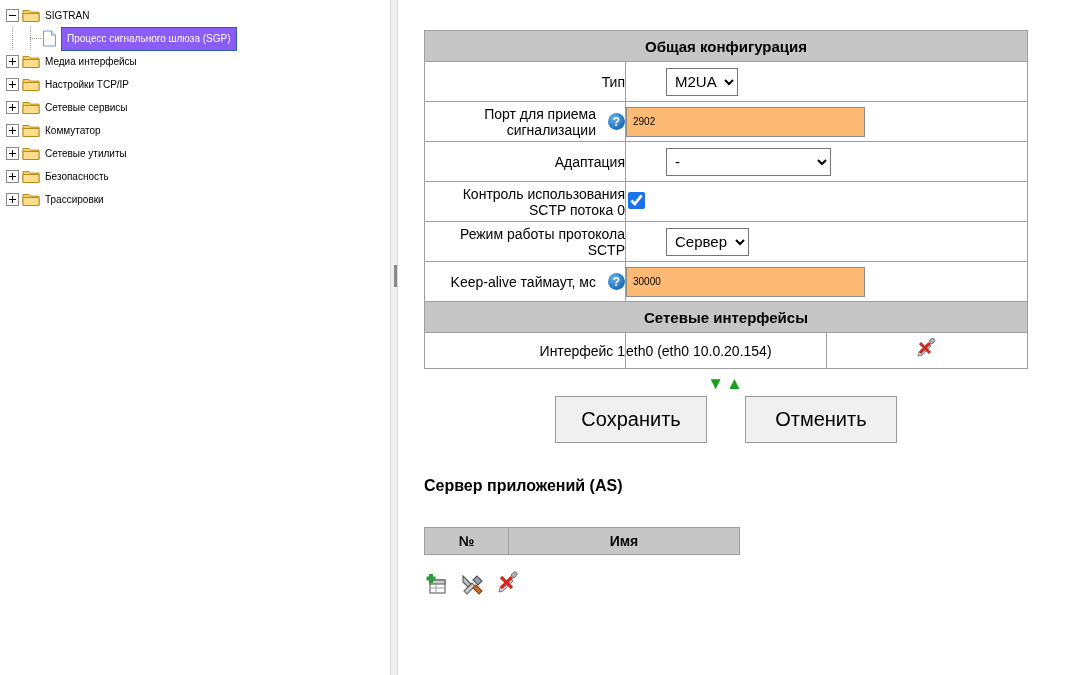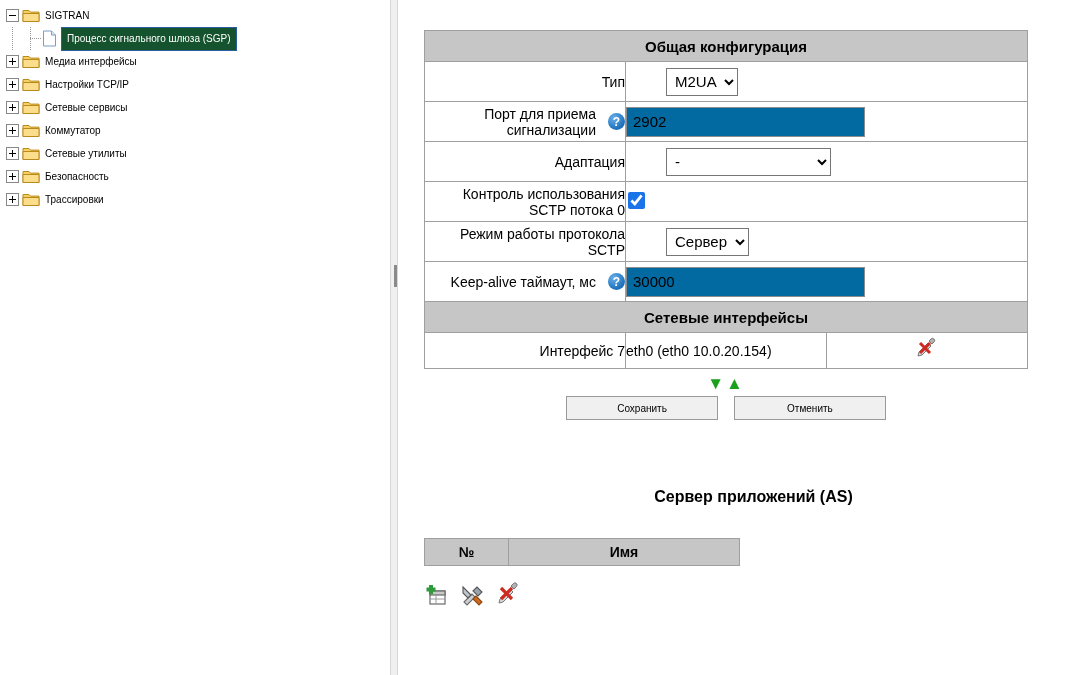--- a/index.html
+++ b/index.html
@@ -57,21 +57,21 @@
   }
 
   .folder-ico {
     width: 18px; height: 15px; flex: 0 0 auto;
     margin-right: 5px; position: relative;
   }
   .folder-ico svg { display: block; }
   .doc-ico { width: 15px; height: 17px; flex: 0 0 auto; margin-right: 4px; }
   .tree-label { line-height: 17px; font-size: 10px; }
   .tree-label.selected {
-    background: #14532d;
+    background: #8b5cf6;
     color: #fff;
     padding: 2px 5px 3px 5px;
     border: 1px solid #2b5ea0;
   }
 
   
   .splitter {
     position: absolute; left: 390px; top: 0;
     width: 8px; height: 675px;
     background: #f0f0f0;
@@ -139,26 +139,26 @@
     height: 28px;
     padding: 2px 4px;
     border: 1px solid #767676;
     background: #fff;
     color: #000;
     margin-left: 40px;
   }
   select.wide { width: 165px; }
   input.ui {
     font-family: "Liberation Sans", sans-serif;
-    font-size: 15px;
+    font-size: 10px;
     height: 30px;
     width: 239px;
     padding: 2px 6px;
     border: 1px solid #8d8d8d;
-    background: #0369a1;
+    background: #fdba74;
     color: #000;
   }
   input[type=checkbox].ui {
     width: 17px; height: 17px;
     margin: 0 0 0 2px;
     accent-color: #1a73e8;
   }
   .iface-val {
     font-size: 14px;
     padding-left: 8px;
@@ -176,35 +176,34 @@
     line-height: 18px;
     letter-spacing: 2px;
     font-size: 17px;
   }
   .arr-down { color: #19a11c; }
   .arr-up { color: #19a11c; }
 
   .btn-row { width: 604px; text-align: center; margin-top: 3px; }
   button.ui {
     font-family: "Liberation Sans", sans-serif;
-    font-size: 10px;
-    height: 24px;
+    font-size: 20px;
+    height: 47px;
     min-width: 152px;
-    margin: 0 6px;
+    margin: 0 17px;
     background: #f0f0f0;
     border: 1px solid #9a9a9a;
     color: #000;
     cursor: pointer;
   }
 
   .as-title {
-    margin-top: 68px;
+    margin-top: 34px;
     font-weight: bold;
     font-size: 16px;
-    text-align: center;
   }
 
   table.astab {
     border-collapse: collapse;
     margin-top: 32px;
     table-layout: fixed;
     width: 315px;
   }
   table.astab th {
     background: #c6c6c6;
@@ -399,21 +398,21 @@
         <td class="val-cell" colspan="2">
           <input class="ui" type="text" value="30000" style="">
         </td>
       </tr>
 
       <tr>
         <td class="sect-head" colspan="3">Сетевые интерфейсы</td>
       </tr>
 
       <tr>
-        <td class="lbl-cell" style="height:36px">Интерфейс 7</td>
+        <td class="lbl-cell" style="height:36px">Интерфейс 1</td>
         <td class="val-cell iface-val" style="height:36px">eth0 (eth0 10.0.20.154)</td>
         <td class="iface-act">
           <span class="tool">
             <svg width="24" height="24" viewBox="0 0 24 24">
               <path d="M3 19l4-1 9-9-3-3-9 9z" fill="#d9d9d9" stroke="#777" stroke-width="1"></path>
               <path d="M14 4l3 3 2-2a2 2 0 0 0-3-3z" fill="#b3b3b3" stroke="#777" stroke-width="1"></path>
               <path d="M5 6l10 10" stroke="#cc2a22" stroke-width="3"></path>
               <path d="M15 6L5 16" stroke="#cc2a22" stroke-width="3"></path>
             </svg>
           </span>

